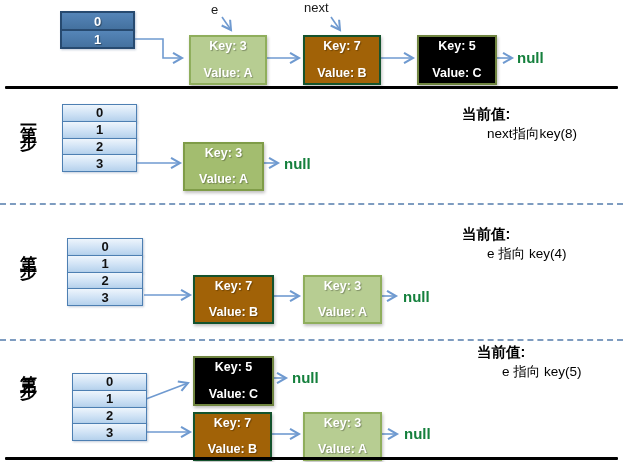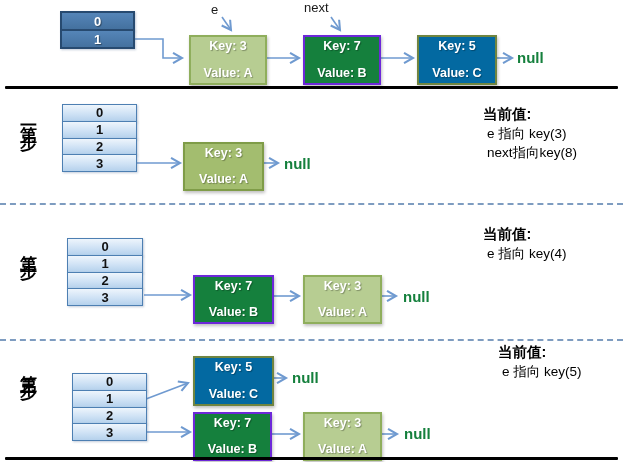--- a/index.html
+++ b/index.html
@@ -30,32 +30,32 @@
   
   .node {
     position:absolute; display:flex; flex-direction:column;
     align-items:center; justify-content:space-between;
     font-weight:bold; font-size:12.5px; line-height:19px; color:#ffffff;
     text-shadow:1px 1px 1px rgba(0,0,0,.3);
     box-shadow:1px 2px 3px rgba(0,0,0,.25);
   }
   .node.light    { background:#b7cd92; border:2px solid #8fae5c; }
   .node.lightmid { background:#a3bd6f; border:2px solid #7f9c48; }
-  .node.medium   { background:#15803d; border:2px solid #6d28d9; }
-  .node.dark     { background:#0369a1; border:2px solid #708540; }
+  .node.medium   { background:#a16207; border:2px solid #14532d; }
+  .node.dark     { background:#000000; border:2px solid #708540; }
 
   
   .null-label { position:absolute; font-weight:bold; font-size:15px; color:#15803d;text-align:center; }
   .ptr-label  { position:absolute; font-size:13px; color:#1a1a1a; }
   .step-label {
     position:absolute; writing-mode:vertical-rl; text-orientation:upright;
     font-weight:bold; font-size:17px; color:#000; letter-spacing:4px; line-height:20px;
   }
   .status { position:absolute; color:#000; }
-  .status .status-title { font-weight:bold; font-size:14.5px;margin-left:21px; }
+  .status .status-title { font-weight:bold; font-size:14.5px; }
   .status .status-line  { font-size:13.5px; margin-left:25px; line-height:19px; }
 
   
   .sep-solid  { position:absolute; left:5px; width:613px; height:3px; background:#000; border-radius:1px; }
   .sep-dashed { position:absolute; left:0; width:623px; border-top:2px dashed #7e9cc0; }
 </style>
 </head>
 <body>
 
 <div class="canvas">
@@ -124,21 +124,20 @@
   </div>
 
   <div class="node lightmid" style="left:183px;top:142px;width:77px;height:45px;">
     <span>Key: 3</span>
     <span>Value: A</span>
   </div>
   <div class="null-label" style="left:284px;top:155px;">null</div>
 
   <div class="status" style="left:462px;top:105px;">
     <div class="status-title">当前值:</div>
-    <div class="status-line">e 指向 key(3)</div>
     <div class="status-line">next指向key(8)</div>
   </div>
 
   <div class="sep-dashed" style="top:203px;"></div>
 
   <div class="step-label" style="left:18px;top:241px;">第二步</div>
 
   <div class="bucket" style="left:67px;top:238px;width:76px;height:68px;">
     <div class="cell">0</div>
     <div class="cell">1</div>

